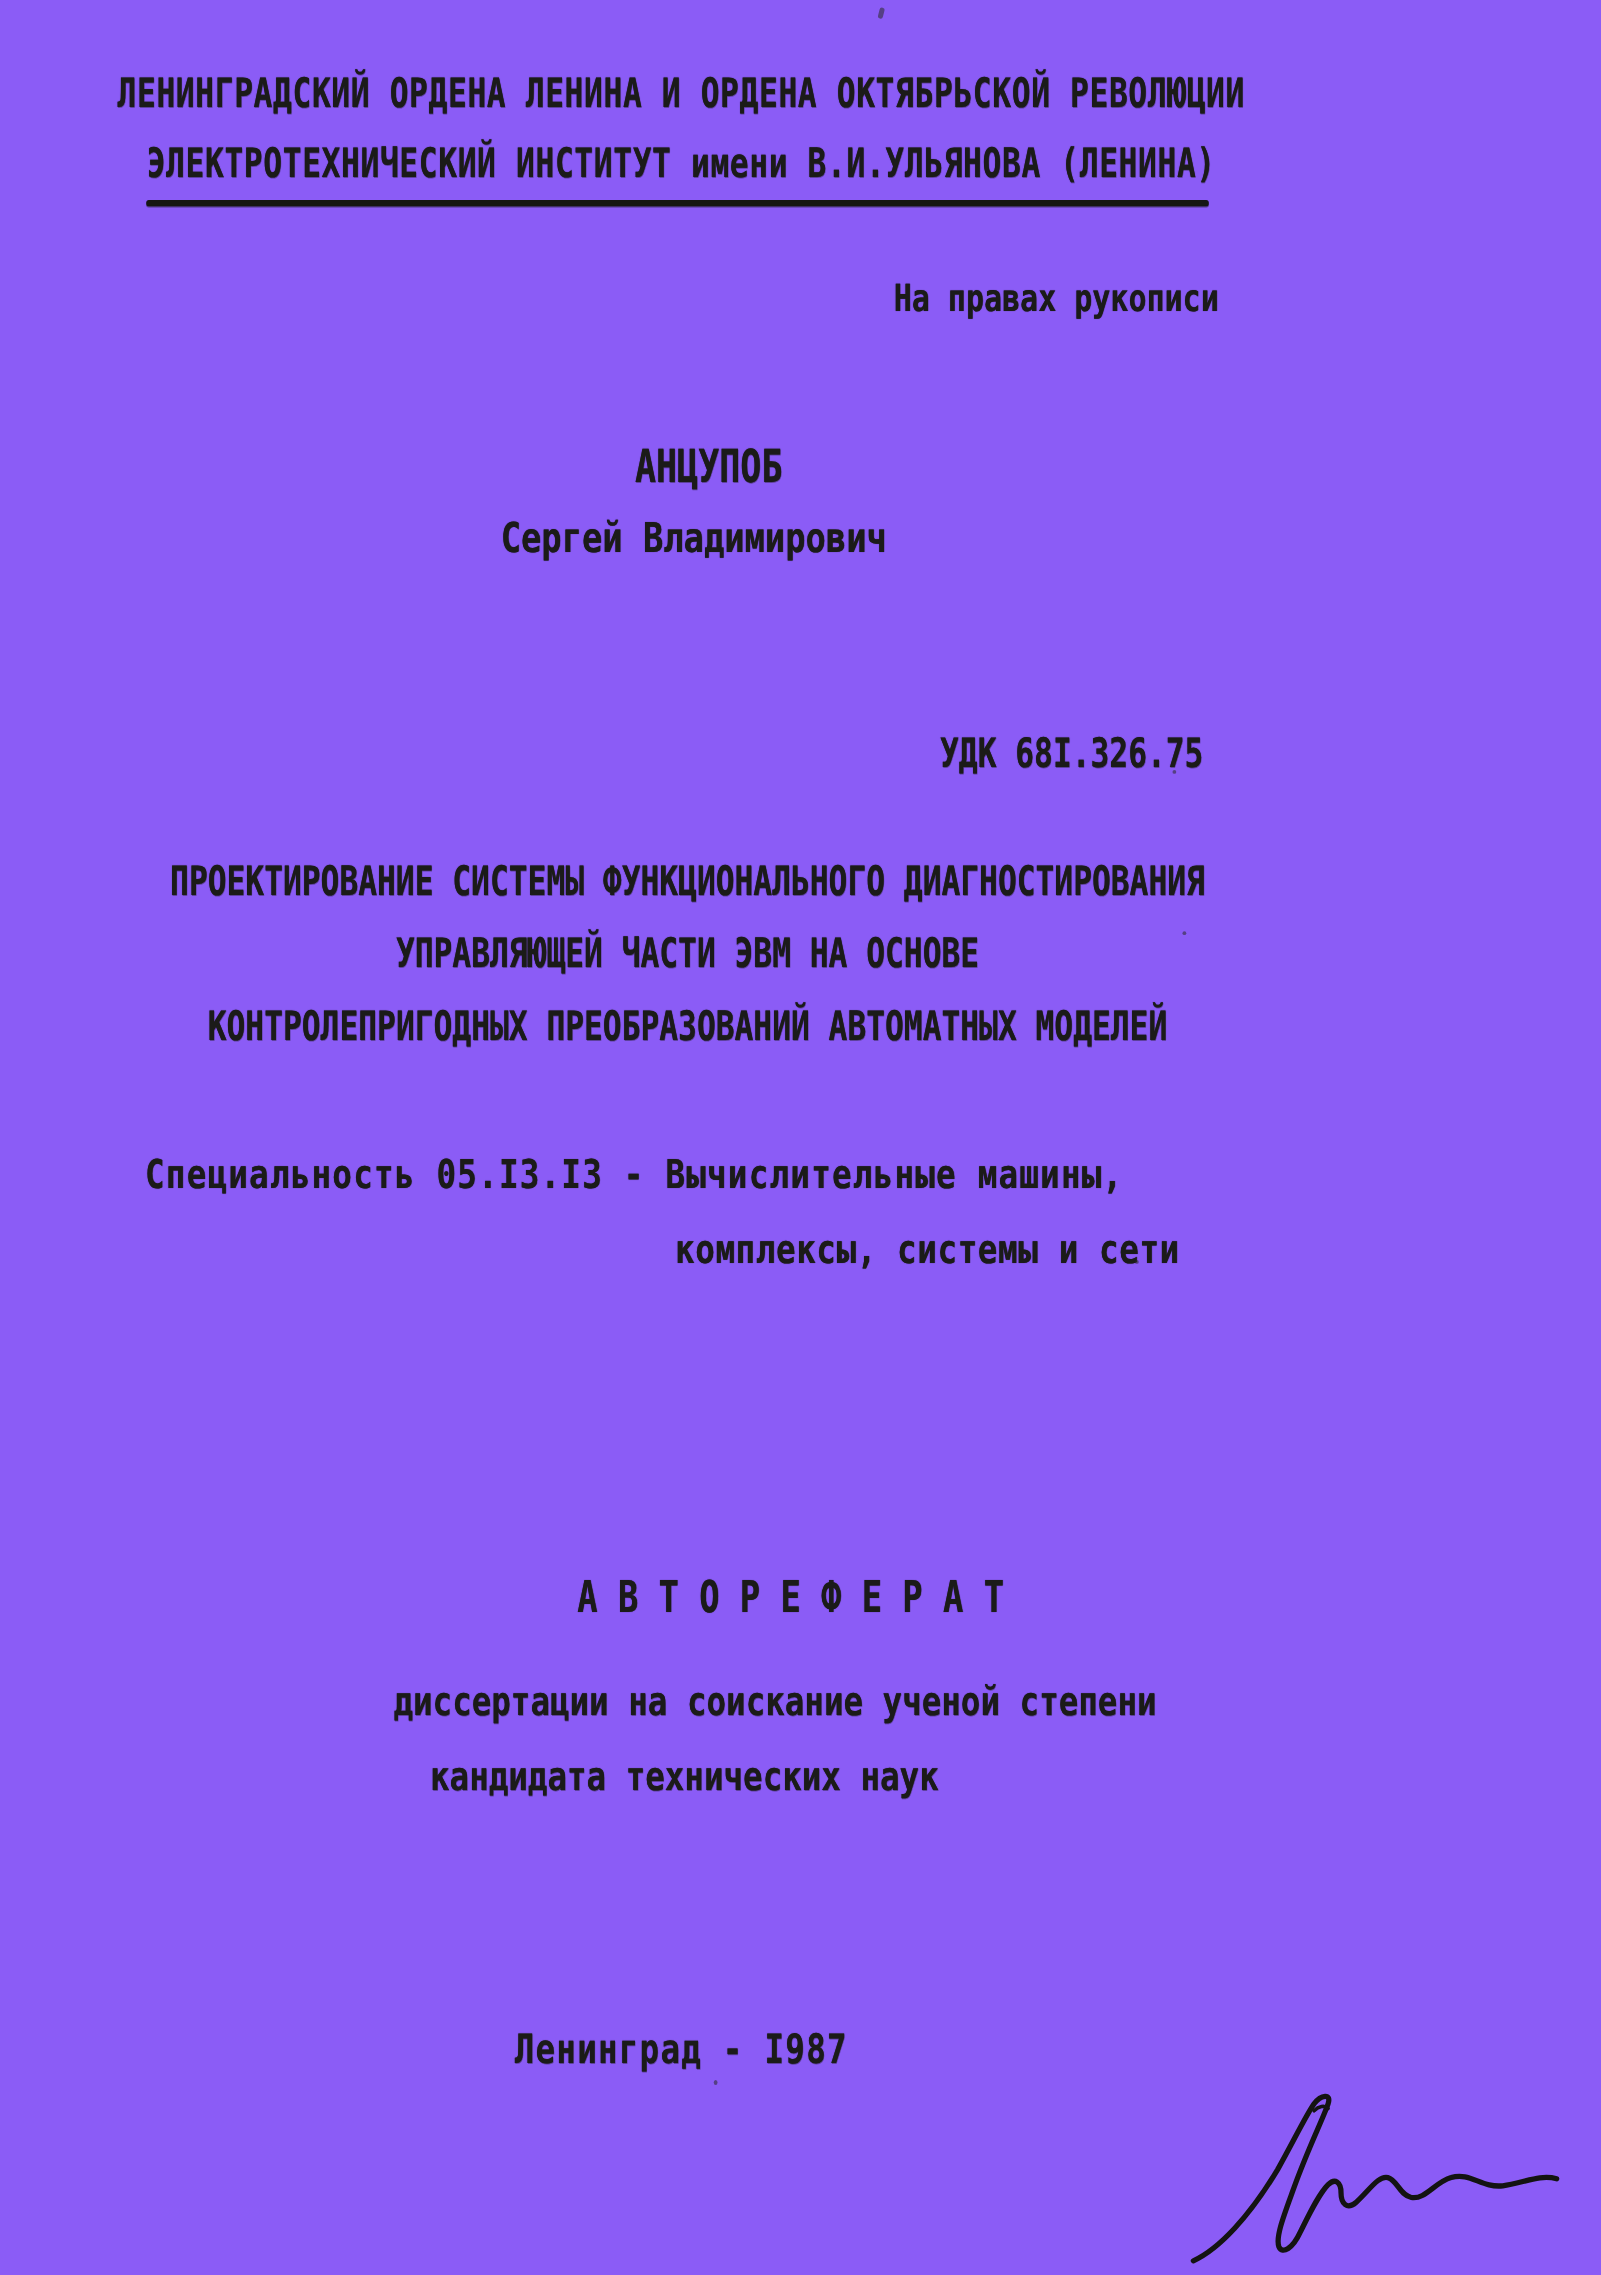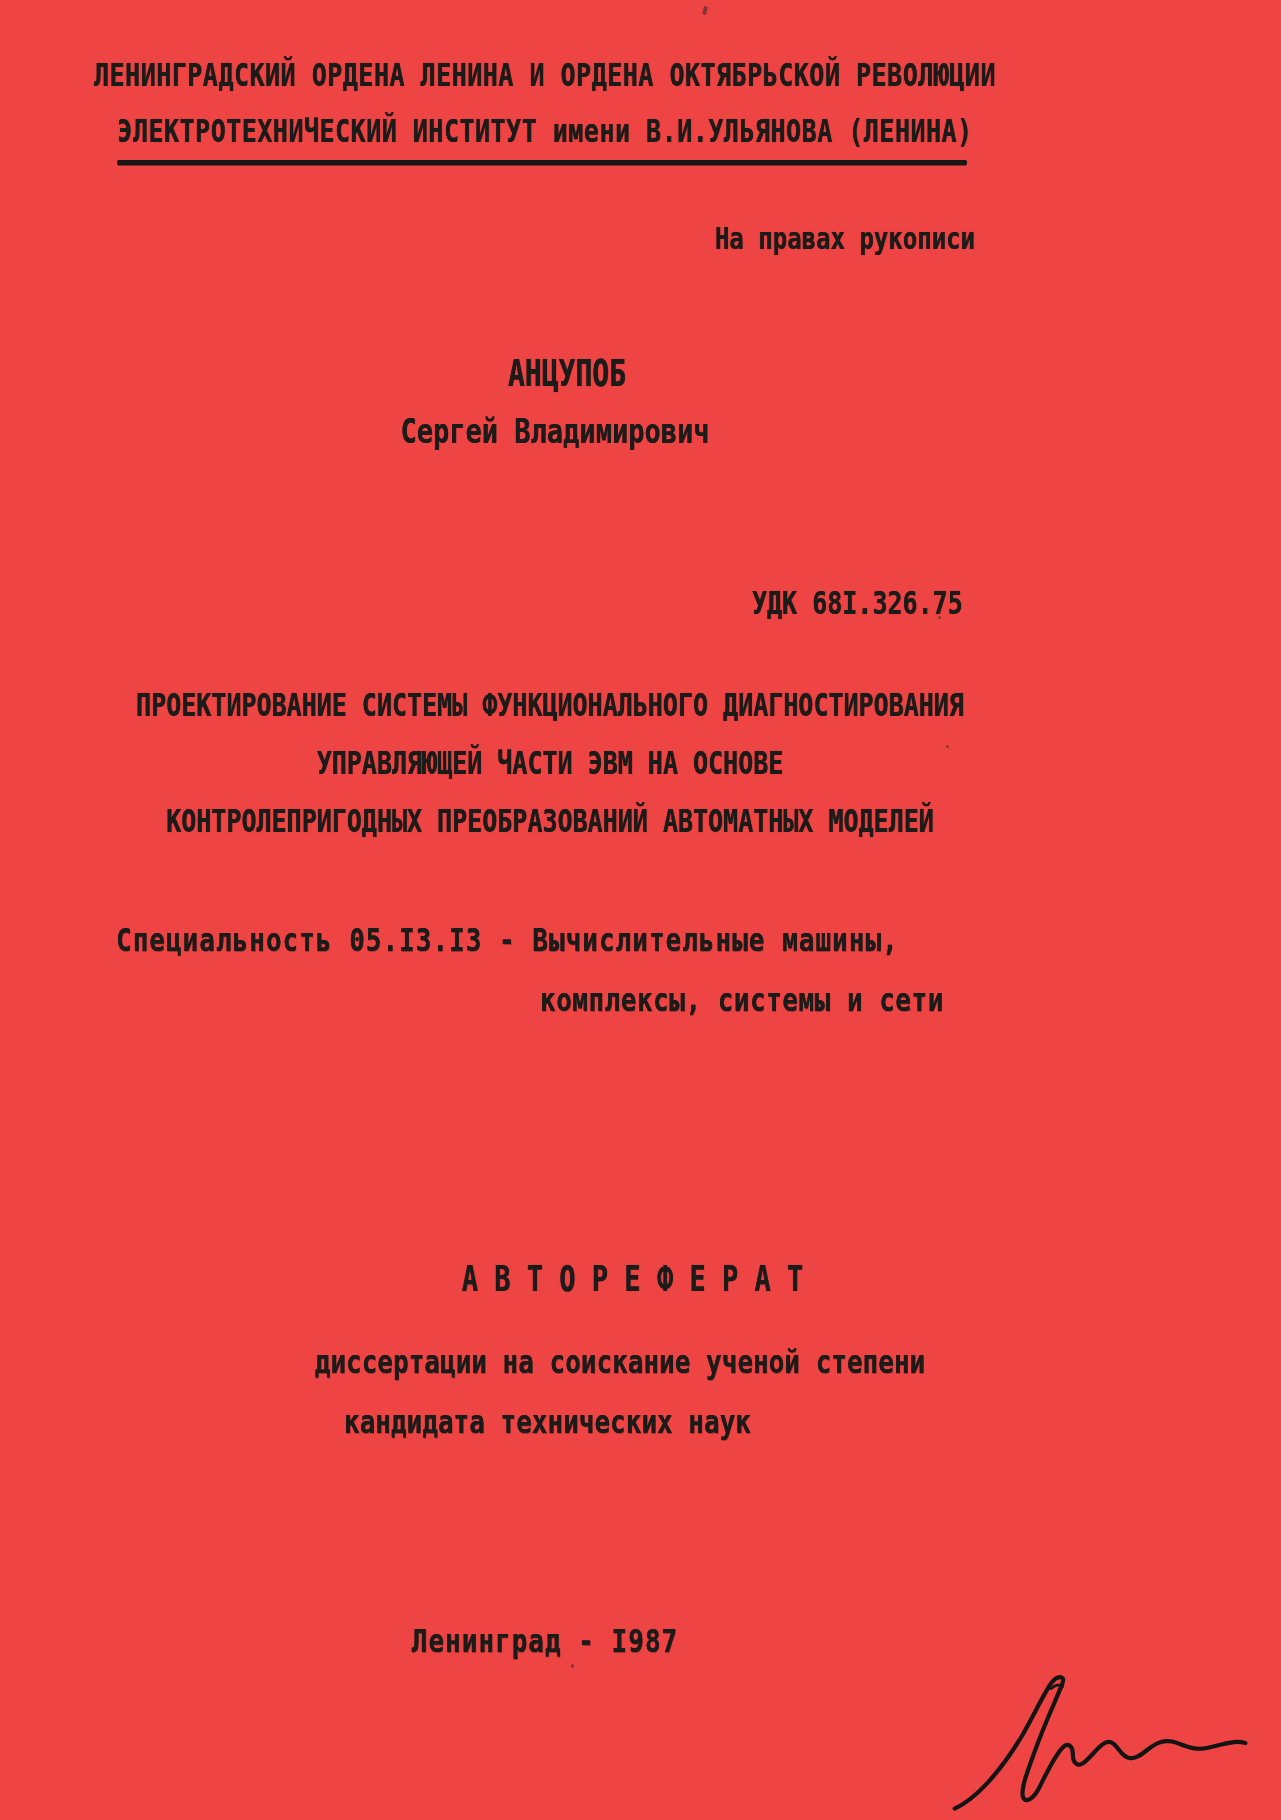--- a/index.html
+++ b/index.html
@@ -5,21 +5,21 @@
   html, body {
     margin: 0;
     padding: 0;
     background: #e8e8e6;
   }
   .page {
     position: relative;
     width: 1281px;
     height: 1820px;
     margin: 0 auto;
-    background: #ef4444;
+    background: #8b5cf6;
     overflow: hidden;
     font-family: "DejaVu Sans Mono", "Liberation Mono", monospace;
     color: #1b1b19;
   }
   .line {
     position: absolute;
     white-space: pre;
     font-weight: 700;
     color: #1b1b19;
     text-shadow: 0 0 0.6px rgba(25,25,20,0.85), 0.4px 0.4px 0 rgba(25,25,20,0.35);

